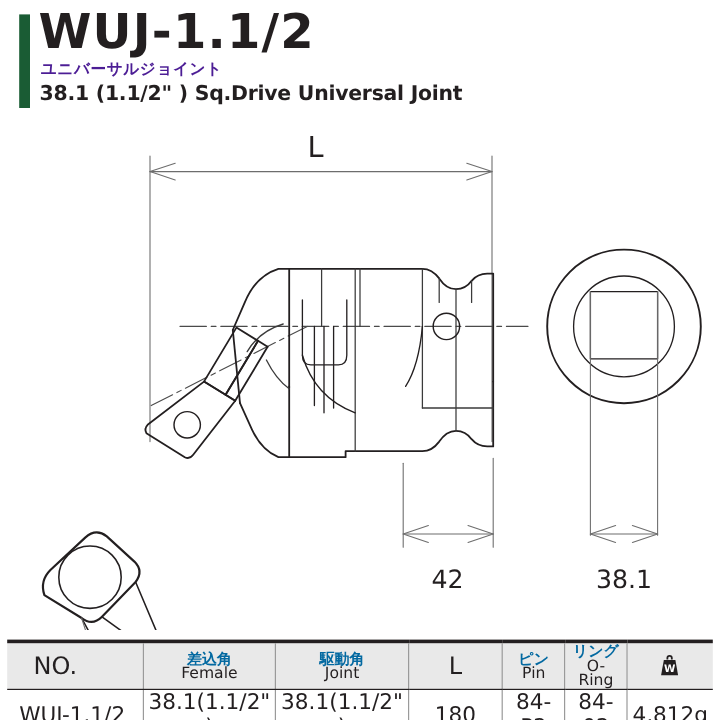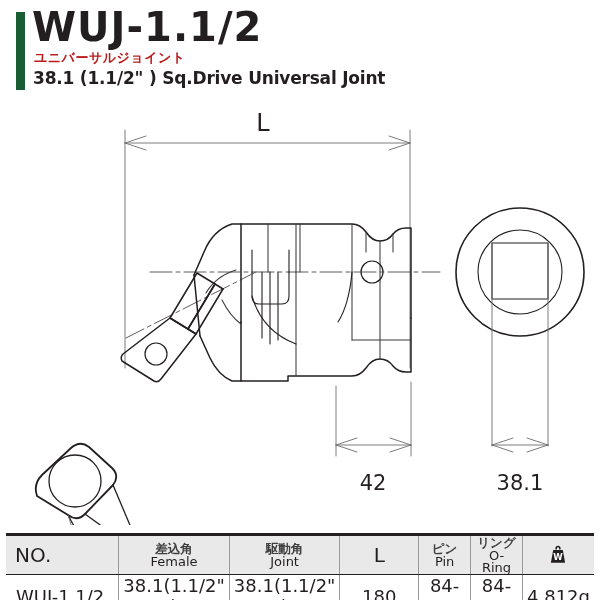--- a/index.html
+++ b/index.html
@@ -38,21 +38,21 @@
     color: #231f20;
     font-family: "DejaVu Sans", sans-serif;
     white-space: nowrap;
     line-height: 46px;
   }
   #title-jp {
     position: absolute;
     left: 34px; top: 49px;
     font-size: 13px;
     font-weight: bold;
-    color: #b91c1c;
+    color: #4c1d95;
     font-family: "DejaVu Sans", sans-serif;
     white-space: nowrap;
     letter-spacing: 0.5px;
   }
   #title-en {
     position: absolute;
     left: 33px; top: 68px;
     font-size: 17px;
     font-weight: bold;
     color: #231f20;
@@ -117,21 +117,21 @@
     text-align: center;
     color: #231f20;
     background: #ffffff;
   }
   #spec-table td:last-child { border-right: none; }
   .th-jp {
     display: block;
     font-size: 12.5px;
     font-weight: bold;
     line-height: 14px;
-    color: #404040;
+    color: #0369a1;
   }
   .th-en {
     display: block;
     font-size: 13px;
     line-height: 12px;
     color: #231f20;
   }
   .th-single {
     display: block;
     font-size: 20px;
@@ -327,21 +327,21 @@
     <col class="c-no">
       <col class="c-fem">
       <col class="c-male">
     <col class="c-len">
       <col class="c-pin">
       <col class="c-ring">
       <col class="c-wt">
   </colgroup>
   <thead>
     <tr>
-      <th style="text-align:left;padding-left:9px;">
+      <th style="text-align:left;padding-left:22px;">
         <span class="th-single">NO.</span>
       </th>
       <th>
         <span class="th-jp">差込角</span>
         <span class="th-en">Female</span>
       </th>
       <th>
         <span class="th-jp">駆動角</span>
         <span class="th-en">Joint</span>
       </th>

